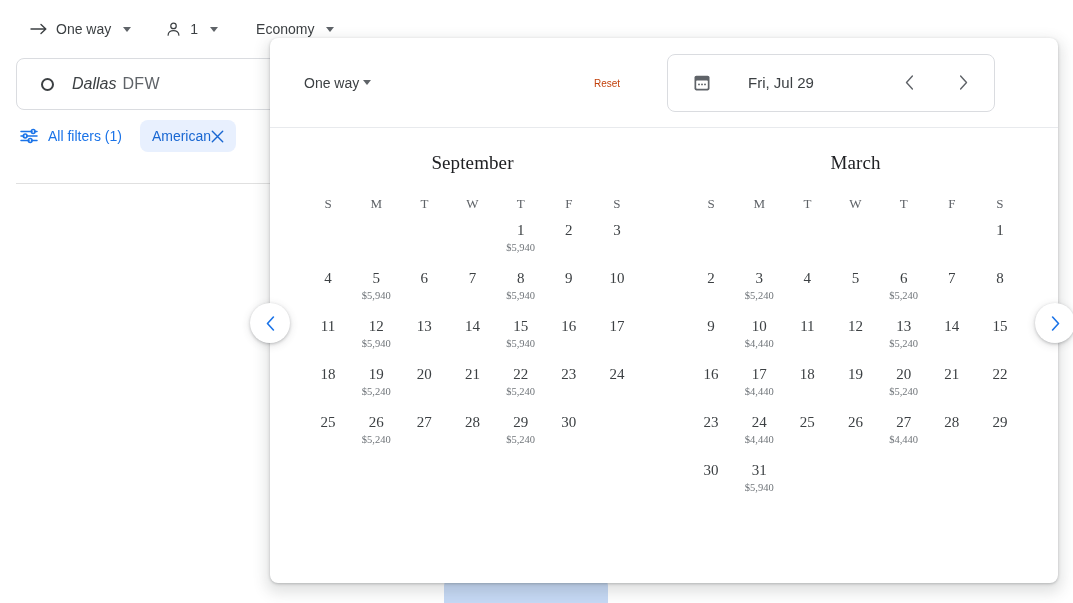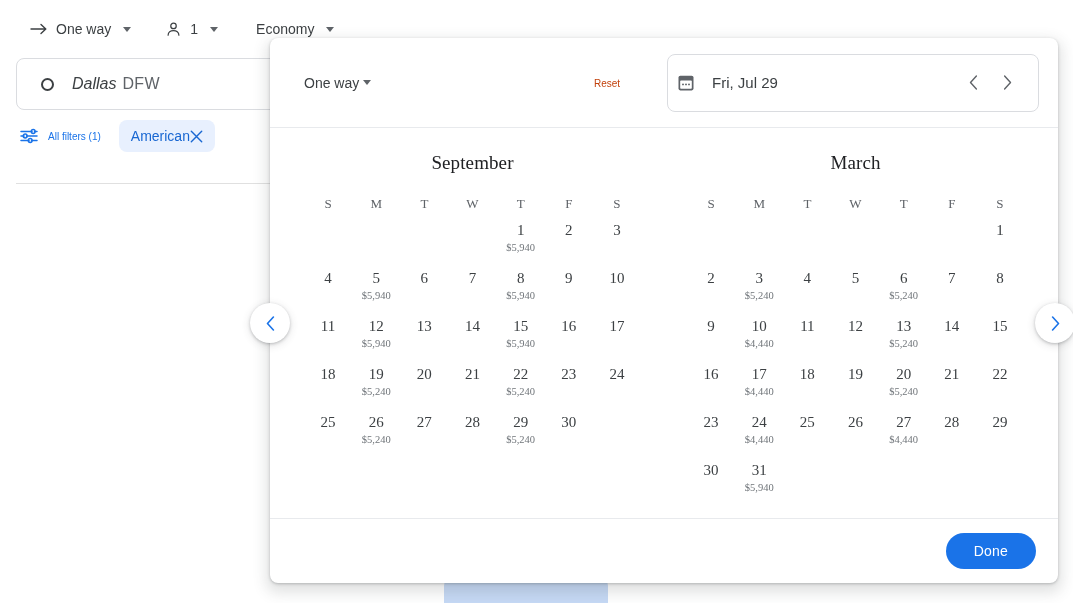--- a/index.html
+++ b/index.html
@@ -47,21 +47,21 @@
   }
   .origin-text { font-size: 16px; color: #3c4043; font-style: italic; }
   .origin-code { font-size: 16px; color: #5f6368; margin-left: 6px; letter-spacing: .3px; }
 
   .filterrow {
     position: absolute; left: 16px; top: 118px; height: 36px;
     display: flex; align-items: center; gap: 14px;
   }
   .allfilters {
     display: flex; align-items: center; gap: 10px;
-    font-size: 10px; color: #1a73e8; cursor: pointer; font-weight: 500;
+    font-size: 14px; color: #1a73e8; cursor: pointer; font-weight: 500;
     padding: 6px 4px;
   }
   .chip {
     display: flex; align-items: center; gap: 0;
     background: #e8f0fe; color: #1967d2; border-radius: 8px;
     padding: 8px 12px; font-size: 14px; font-weight: 500; cursor: pointer;
   }
   .chip .xmark { font-size: 15px; line-height: 1; color: #1967d2; }
   .hrline {
     position: absolute; left: 16px; top: 183px; width: 700px; height: 1px;
@@ -96,22 +96,22 @@
     display: flex; align-items: center; font-size: 14px; color: #3c4043;
     cursor: pointer; padding: 6px 6px; border-radius: 4px;
   }
   .dlg-reset {
     position: absolute; left: 316px; top: 50%; transform: translateY(-50%);
     font-size: 10px; color: #c2410c; font-weight: 500; cursor: pointer;
     padding: 6px 8px; border-radius: 4px;
   }
   .datefield {
     position: absolute; left: 397px; top: 50%; transform: translateY(-50%);
-    width: 372px; height: 58px; border: 1px solid #dadce0; border-radius: 8px;
-    display: flex; align-items: center; padding: 0 14px 0 8px;
+    width: 328px; height: 58px; border: 1px solid #dadce0; border-radius: 8px;
+    display: flex; align-items: center; padding: 0 14px 0 24px; gap: 20px;
   }
   .cal-icon { width: 20px; height: 20px; flex: 0 0 auto; margin-right: 16px; }
   .date-label { font-size: 15px; color: #3c4043; flex: 1 1 auto; }
   .nav-arrow {
     width: 34px; height: 34px; display: flex; align-items: center;
     justify-content: center; border-radius: 50%; cursor: pointer;
     color: #5f6368; flex: 0 0 auto;
   }
   .nav-arrow svg { display: block; }
 
@@ -540,23 +540,20 @@
               <div class="cell empty"></div>
               <div class="cell empty"></div>
               <div class="cell empty"></div>
               <div class="cell empty"></div>
               <div class="cell empty"></div>
             </div>
           </div>
         </div>
     </div>
 
-    <div class="dlg-footer">
-      <button class="done-btn">Done</button>
-    </div>
   </div>
 
   <div class="page-circle prev">
     <svg width="9" height="15" viewBox="0 0 9 15">
         <path d="M7.4 1L1.5 7.5 7.4 14" stroke="#1a73e8" stroke-width="1.6" fill="none" stroke-linecap="round" stroke-linejoin="round"></path>
       </svg>
   </div>
   <div class="page-circle next">
     <svg width="9" height="15" viewBox="0 0 9 15">
         <path d="M1.6 1L7.5 7.5 1.6 14" stroke="#1a73e8" stroke-width="1.6" fill="none" stroke-linecap="round" stroke-linejoin="round"></path>

